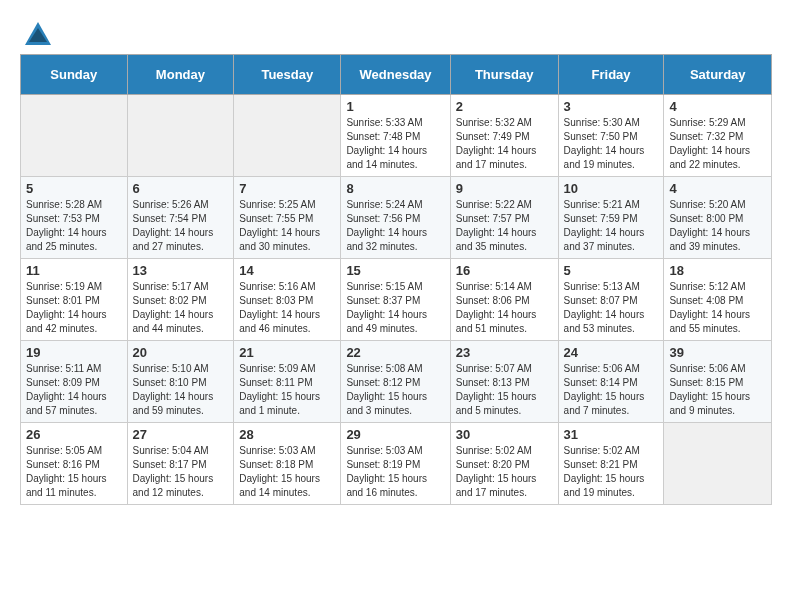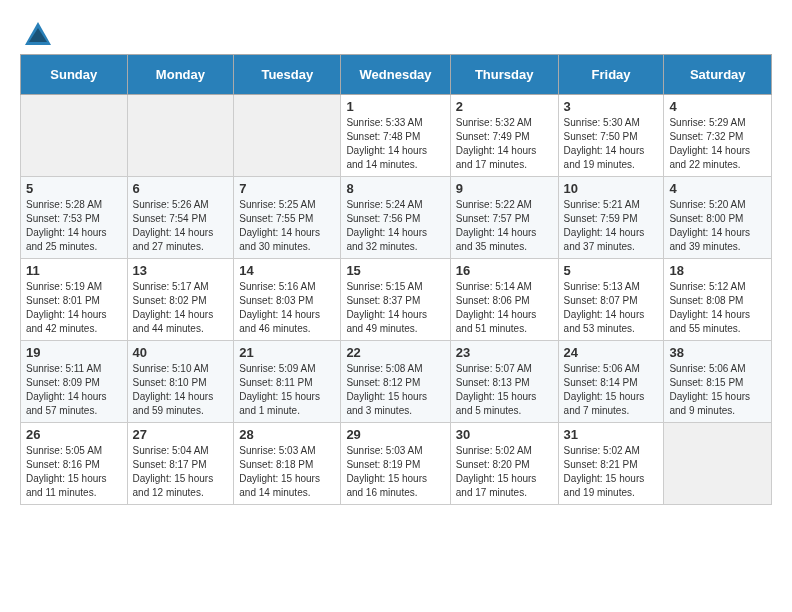--- a/index.html
+++ b/index.html
@@ -254,35 +254,35 @@
         <td>
           <span class="day-num">5</span>
           <div class="day-info">Sunrise: 5:13 AM
 Sunset: 8:07 PM
 Daylight: 14 hours
 and 53 minutes.</div>
         </td>
         <td>
           <span class="day-num">18</span>
           <div class="day-info">Sunrise: 5:12 AM
-Sunset: 8:08 PM
+Sunset: 4:08 PM
 Daylight: 14 hours
 and 55 minutes.</div>
         </td>
       </tr>
       <tr>
         <td>
           <span class="day-num">19</span>
           <div class="day-info">Sunrise: 5:11 AM
 Sunset: 8:09 PM
 Daylight: 14 hours
 and 57 minutes.</div>
         </td>
         <td>
-          <span class="day-num">40</span>
+          <span class="day-num">20</span>
           <div class="day-info">Sunrise: 5:10 AM
 Sunset: 8:10 PM
 Daylight: 14 hours
 and 59 minutes.</div>
         </td>
         <td>
           <span class="day-num">21</span>
           <div class="day-info">Sunrise: 5:09 AM
 Sunset: 8:11 PM
 Daylight: 15 hours
@@ -303,21 +303,21 @@
 and 5 minutes.</div>
         </td>
         <td>
           <span class="day-num">24</span>
           <div class="day-info">Sunrise: 5:06 AM
 Sunset: 8:14 PM
 Daylight: 15 hours
 and 7 minutes.</div>
         </td>
         <td>
-          <span class="day-num">38</span>
+          <span class="day-num">39</span>
           <div class="day-info">Sunrise: 5:06 AM
 Sunset: 8:15 PM
 Daylight: 15 hours
 and 9 minutes.</div>
         </td>
       </tr>
       <tr>
         <td>
           <span class="day-num">26</span>
           <div class="day-info">Sunrise: 5:05 AM

